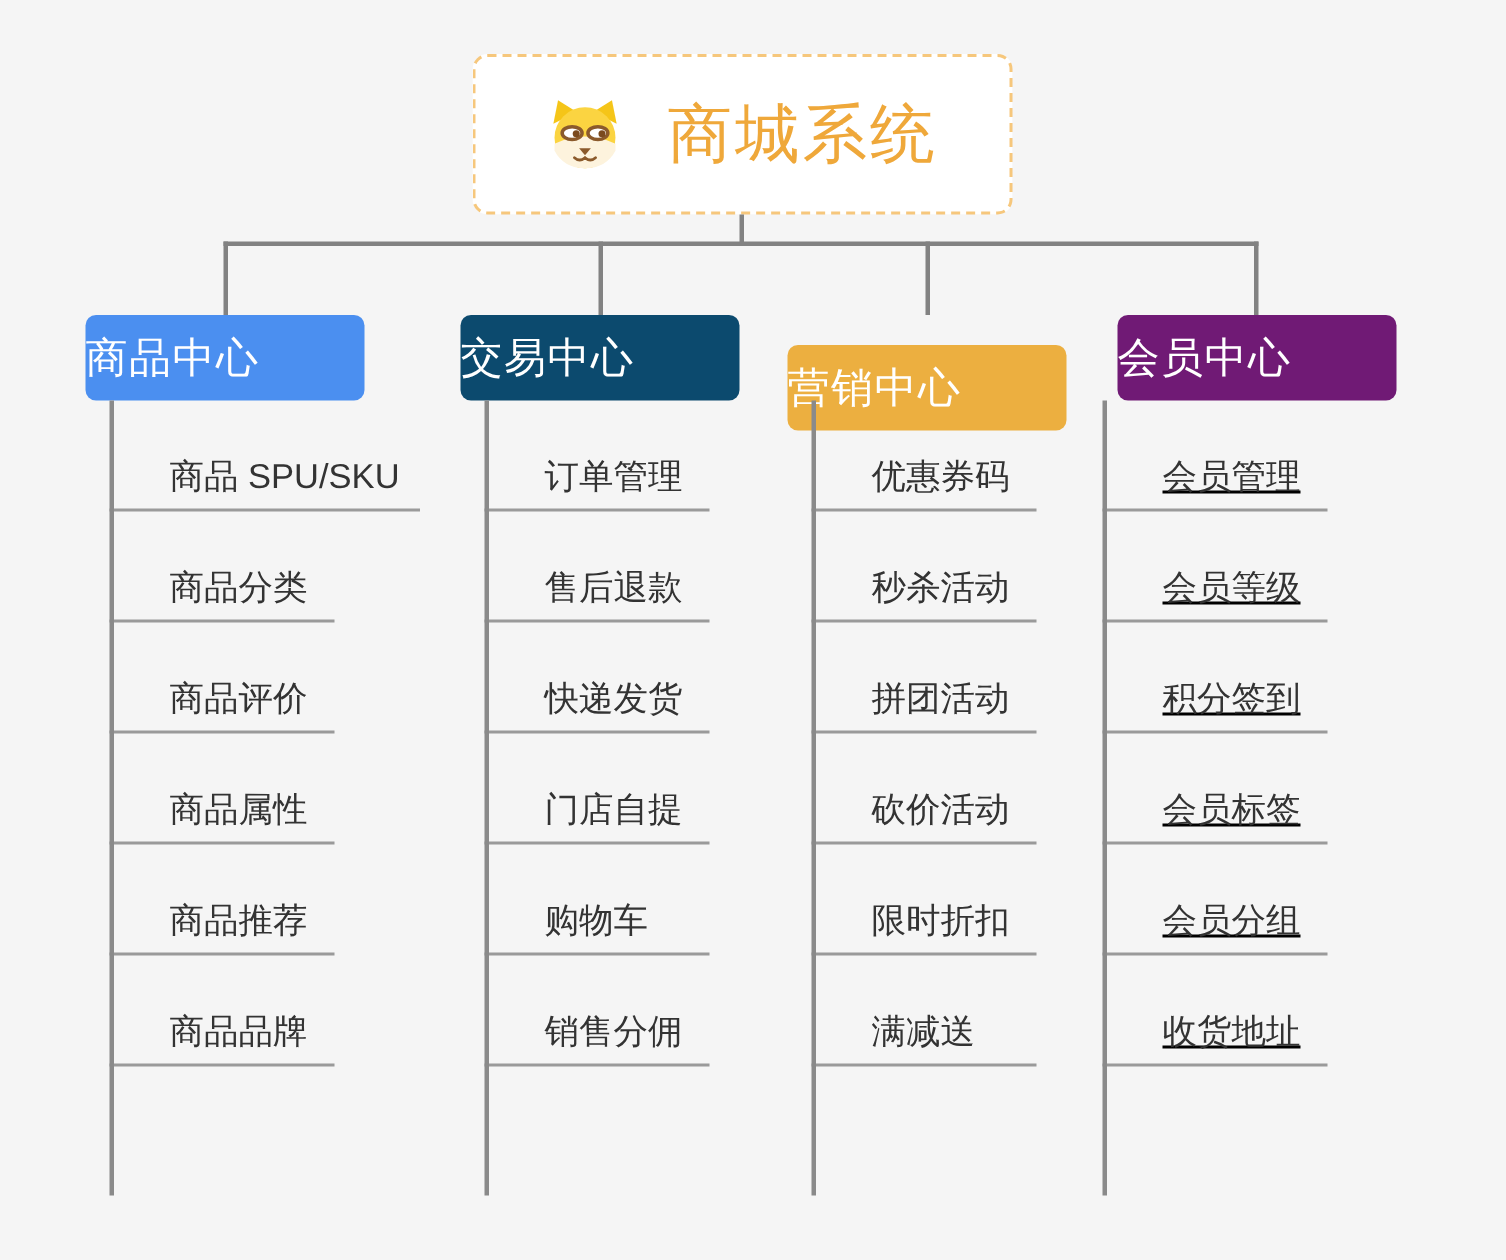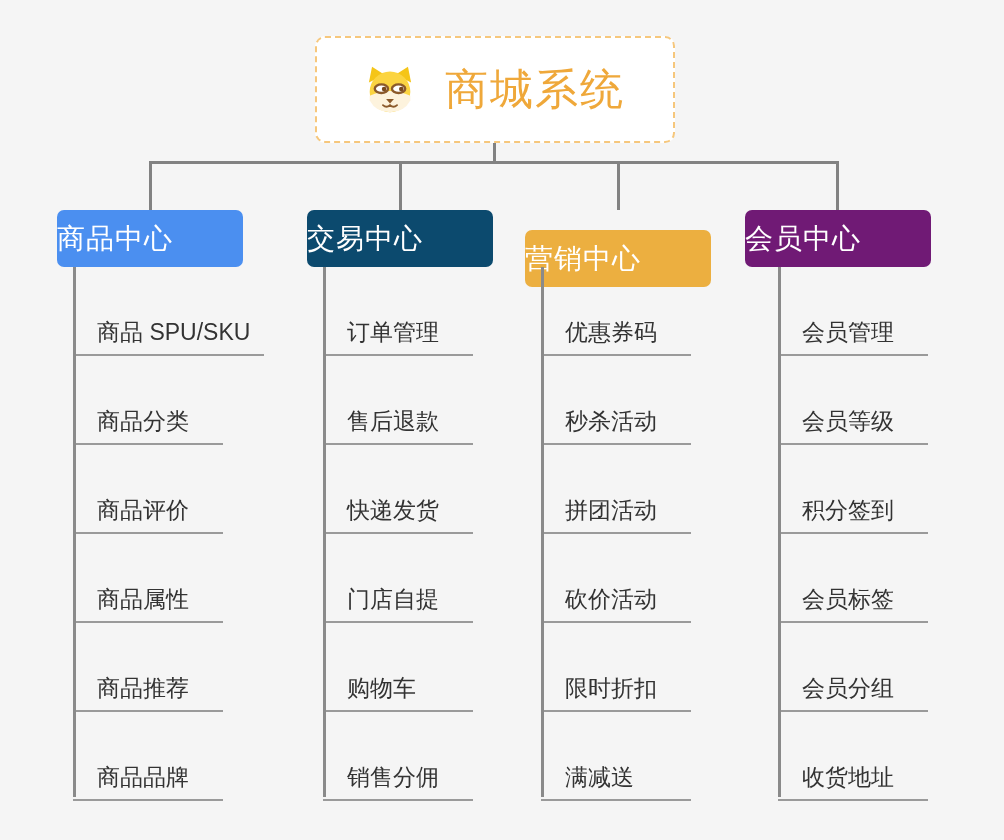--- a/index.html
+++ b/index.html
@@ -25,24 +25,24 @@
   
   .branch-header{
     position:absolute;width:186px;height:57px;border-radius:7px;
     display:flex;align-items:center;justify-content:flex-start;
     color:#ffffff;font-size:28px;letter-spacing:1px;cursor:default;
   }
   
   .branch-children{position:absolute;top:267px;}
   .trunk{position:absolute;left:0;top:0;width:3px;height:530px;background:#8a8a8a;}
   .child-topic{
-    height:89px;display:flex;align-items:flex-end;
+    height:74px;display:flex;align-items:flex-end;
     width:max-content;min-width:150px;
     border-bottom:2px solid #9a9a9a;
-    padding:0 14px 6px 24px;box-sizing:border-box;
+    padding:0 14px 6px 40px;box-sizing:border-box;
     font-size:23px;color:#333333;white-space:nowrap;
   }
   .child-topic:first-child{height:85px;}
 </style>
 </head>
 <body>
 
 <div>
 
   <div class="abs root-node">
@@ -111,21 +111,21 @@
           <div class="child-topic">砍价活动</div>
           <div class="child-topic">限时折扣</div>
           <div class="child-topic">满减送</div>
         </div>
   </div>
 
   <div class="branch-wrap">
     <div class="branch-header" style="left: 745px; top: 210px; background: #701a75;">
       <span class="branch-label">会员中心</span>
     </div>
-    <div class="branch-children" style="left: 778px;">
+    <div class="branch-children" style="left: 735px; text-decoration: underline;">
       <div class="trunk"></div>
     <div class="child-topic">会员管理</div>
           <div class="child-topic">会员等级</div>
           <div class="child-topic">积分签到</div>
           <div class="child-topic">会员标签</div>
           <div class="child-topic">会员分组</div>
           <div class="child-topic">收货地址</div>
         </div>
   </div>
 </div>

